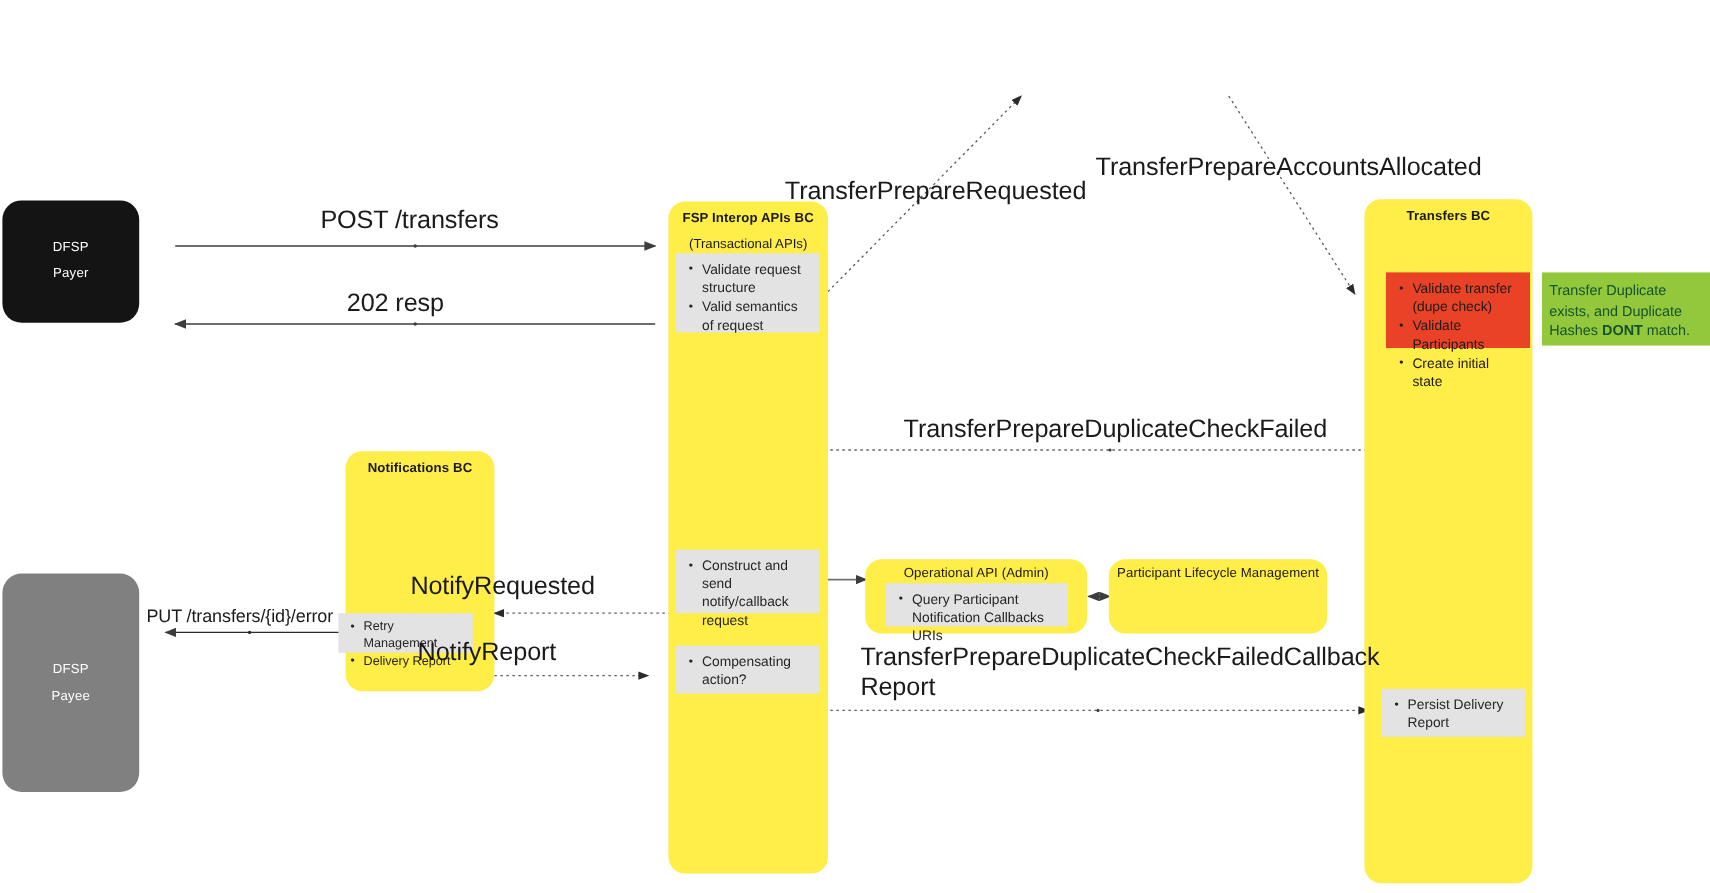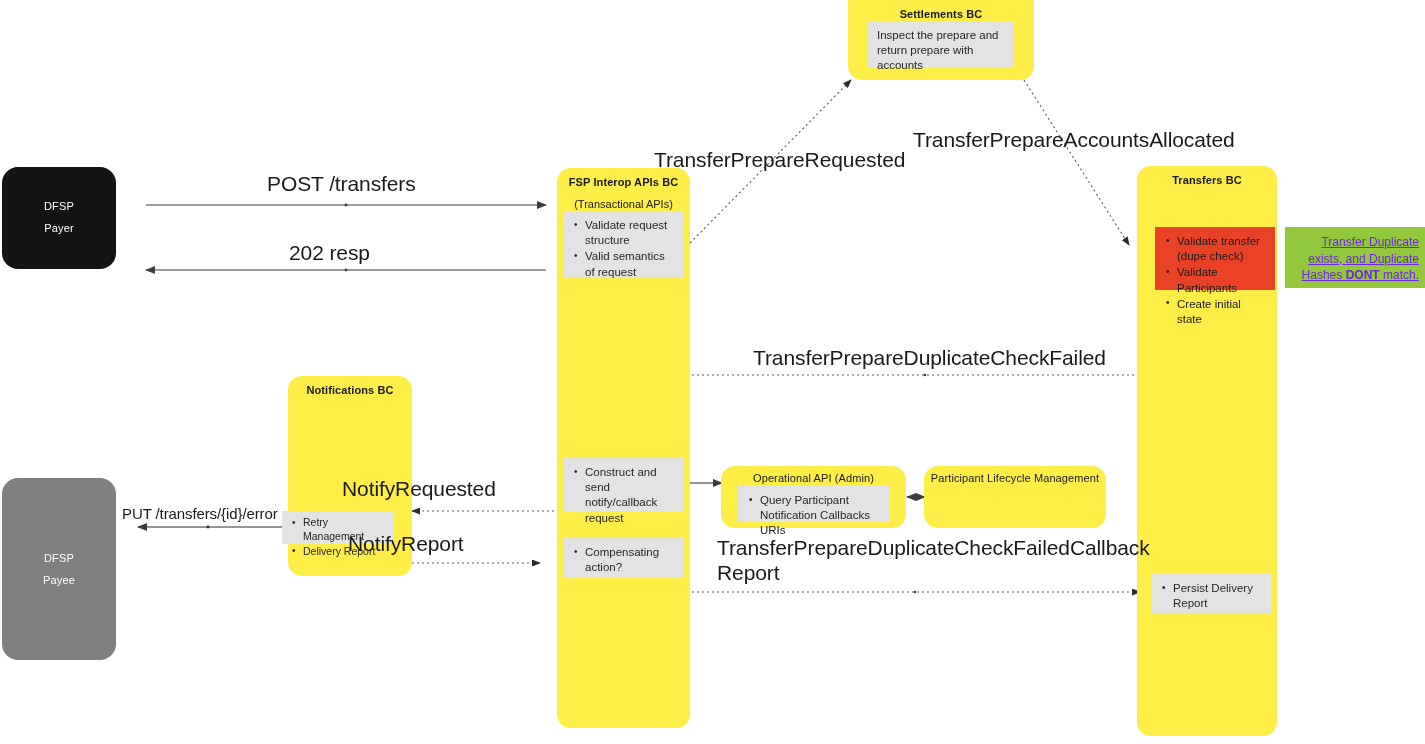--- a/index.html
+++ b/index.html
@@ -99,26 +99,25 @@
     line-height: 1.18;
     white-space: pre-line;
     letter-spacing: -0.1px;
   }
   .edge-label.small { font-size: 20px; }
 
   
   .callout-text {
     position: absolute;
     left: 0; right: 0;
-    text-align: right;
+    text-align: left;
     font-size: 12px;
     line-height: 1.38;
-    color: #6d28d9;
+    color: #14532d;
     padding: 0 6px;
-    text-decoration: underline;
   }
   .callout-text b { font-weight: bold; }
 </style>
 </head>
 <body>
 
 <div id="canvas">
 
   <svg id="edges" viewBox="0 0 1425 744" width="1425" height="744">
     <defs>
@@ -189,26 +188,20 @@
   <div class="node black" style="left:2px; top:167px; width:114px; height:102px;">
     <div class="actor-label" style="top:33px;">DFSP</div>
     <div class="actor-label" style="top:55px;">Payer</div>
   </div>
 
   <div class="node grey" style="left:2px; top:478px; width:114px; height:182px;">
     <div class="actor-label" style="top:74px;">DFSP</div>
     <div class="actor-label" style="top:96px;">Payee</div>
   </div>
 
-  <div class="node yellow" style="left:848px; top:0px; width:186px; height:80px; border-radius:0 0 14px 14px;">
-    <div class="node-title">Settlements BC</div>
-    <div class="note" style="left:20px; top:21px; width:146px; height:46px;">
-      <p>Inspect the prepare and return prepare with accounts</p>
-    </div>
-  </div>
 
   <div class="node yellow" style="left:557px; top:168px; width:133px; height:560px;">
     <div class="node-title">FSP Interop APIs BC</div>
     <div class="node-sub">(Transactional APIs)</div>
   </div>
 
   <div class="note" style="left:563px; top:211px; width:120px; height:66px;">
     <ul>
       <li>Validate request structure</li>
       <li>Valid semantics of request</li>

